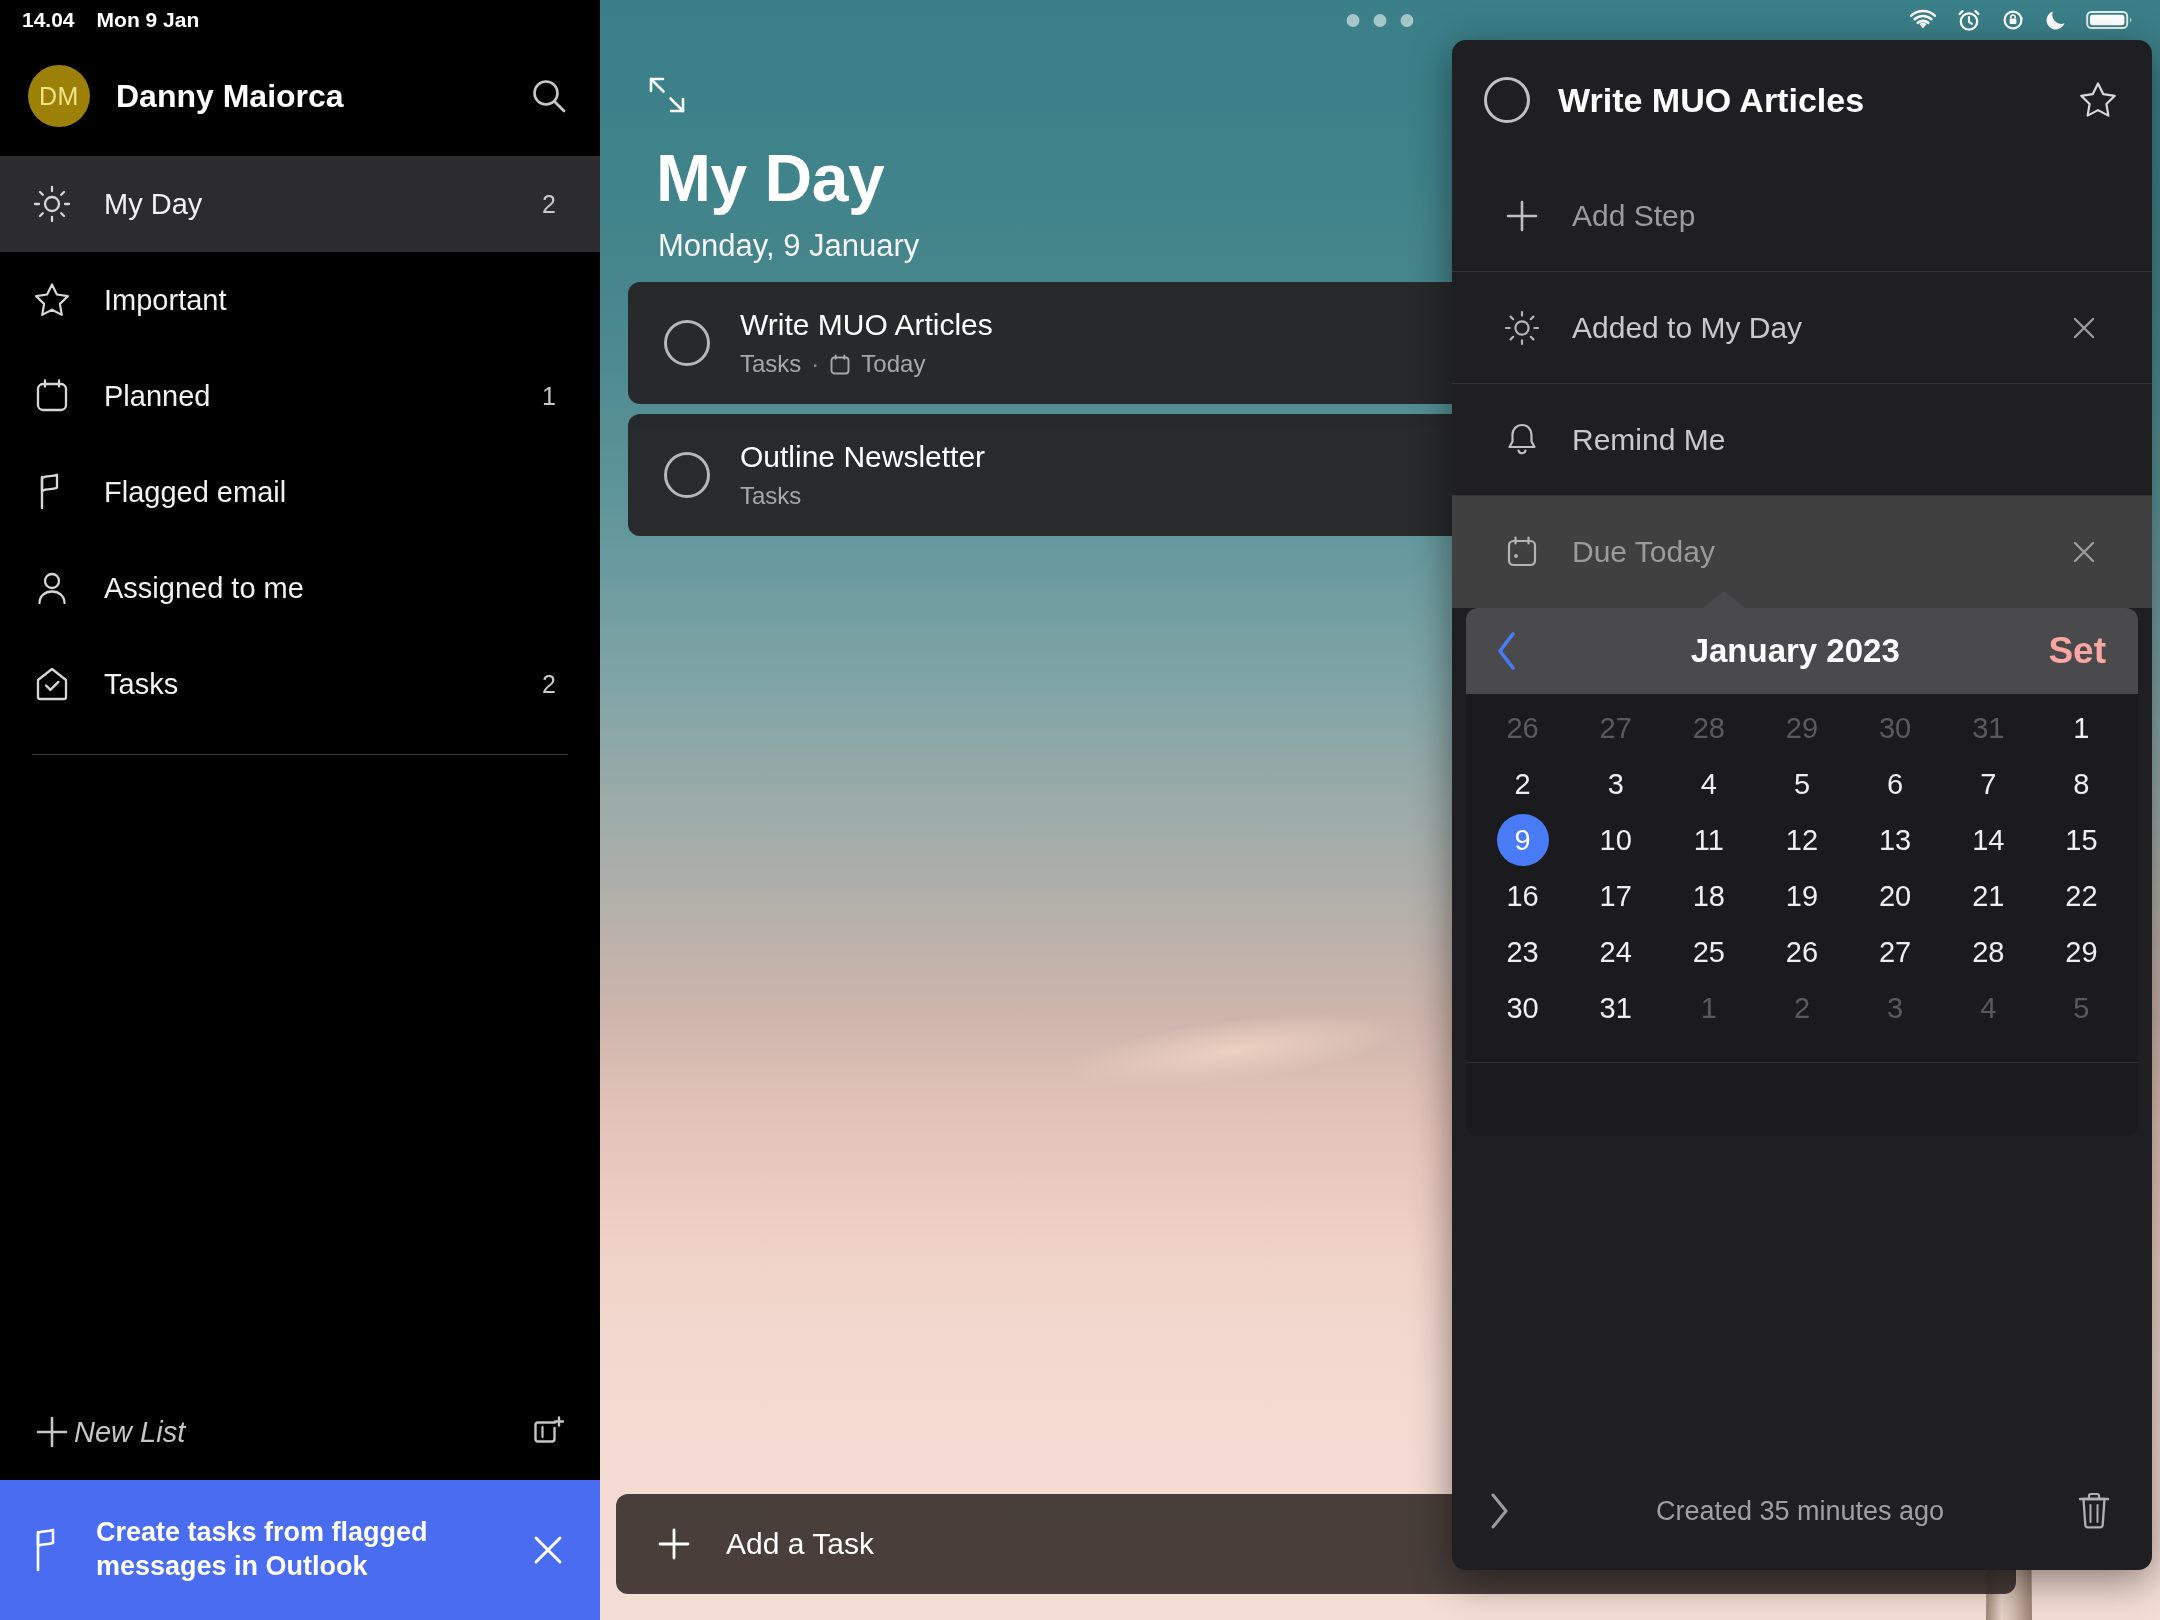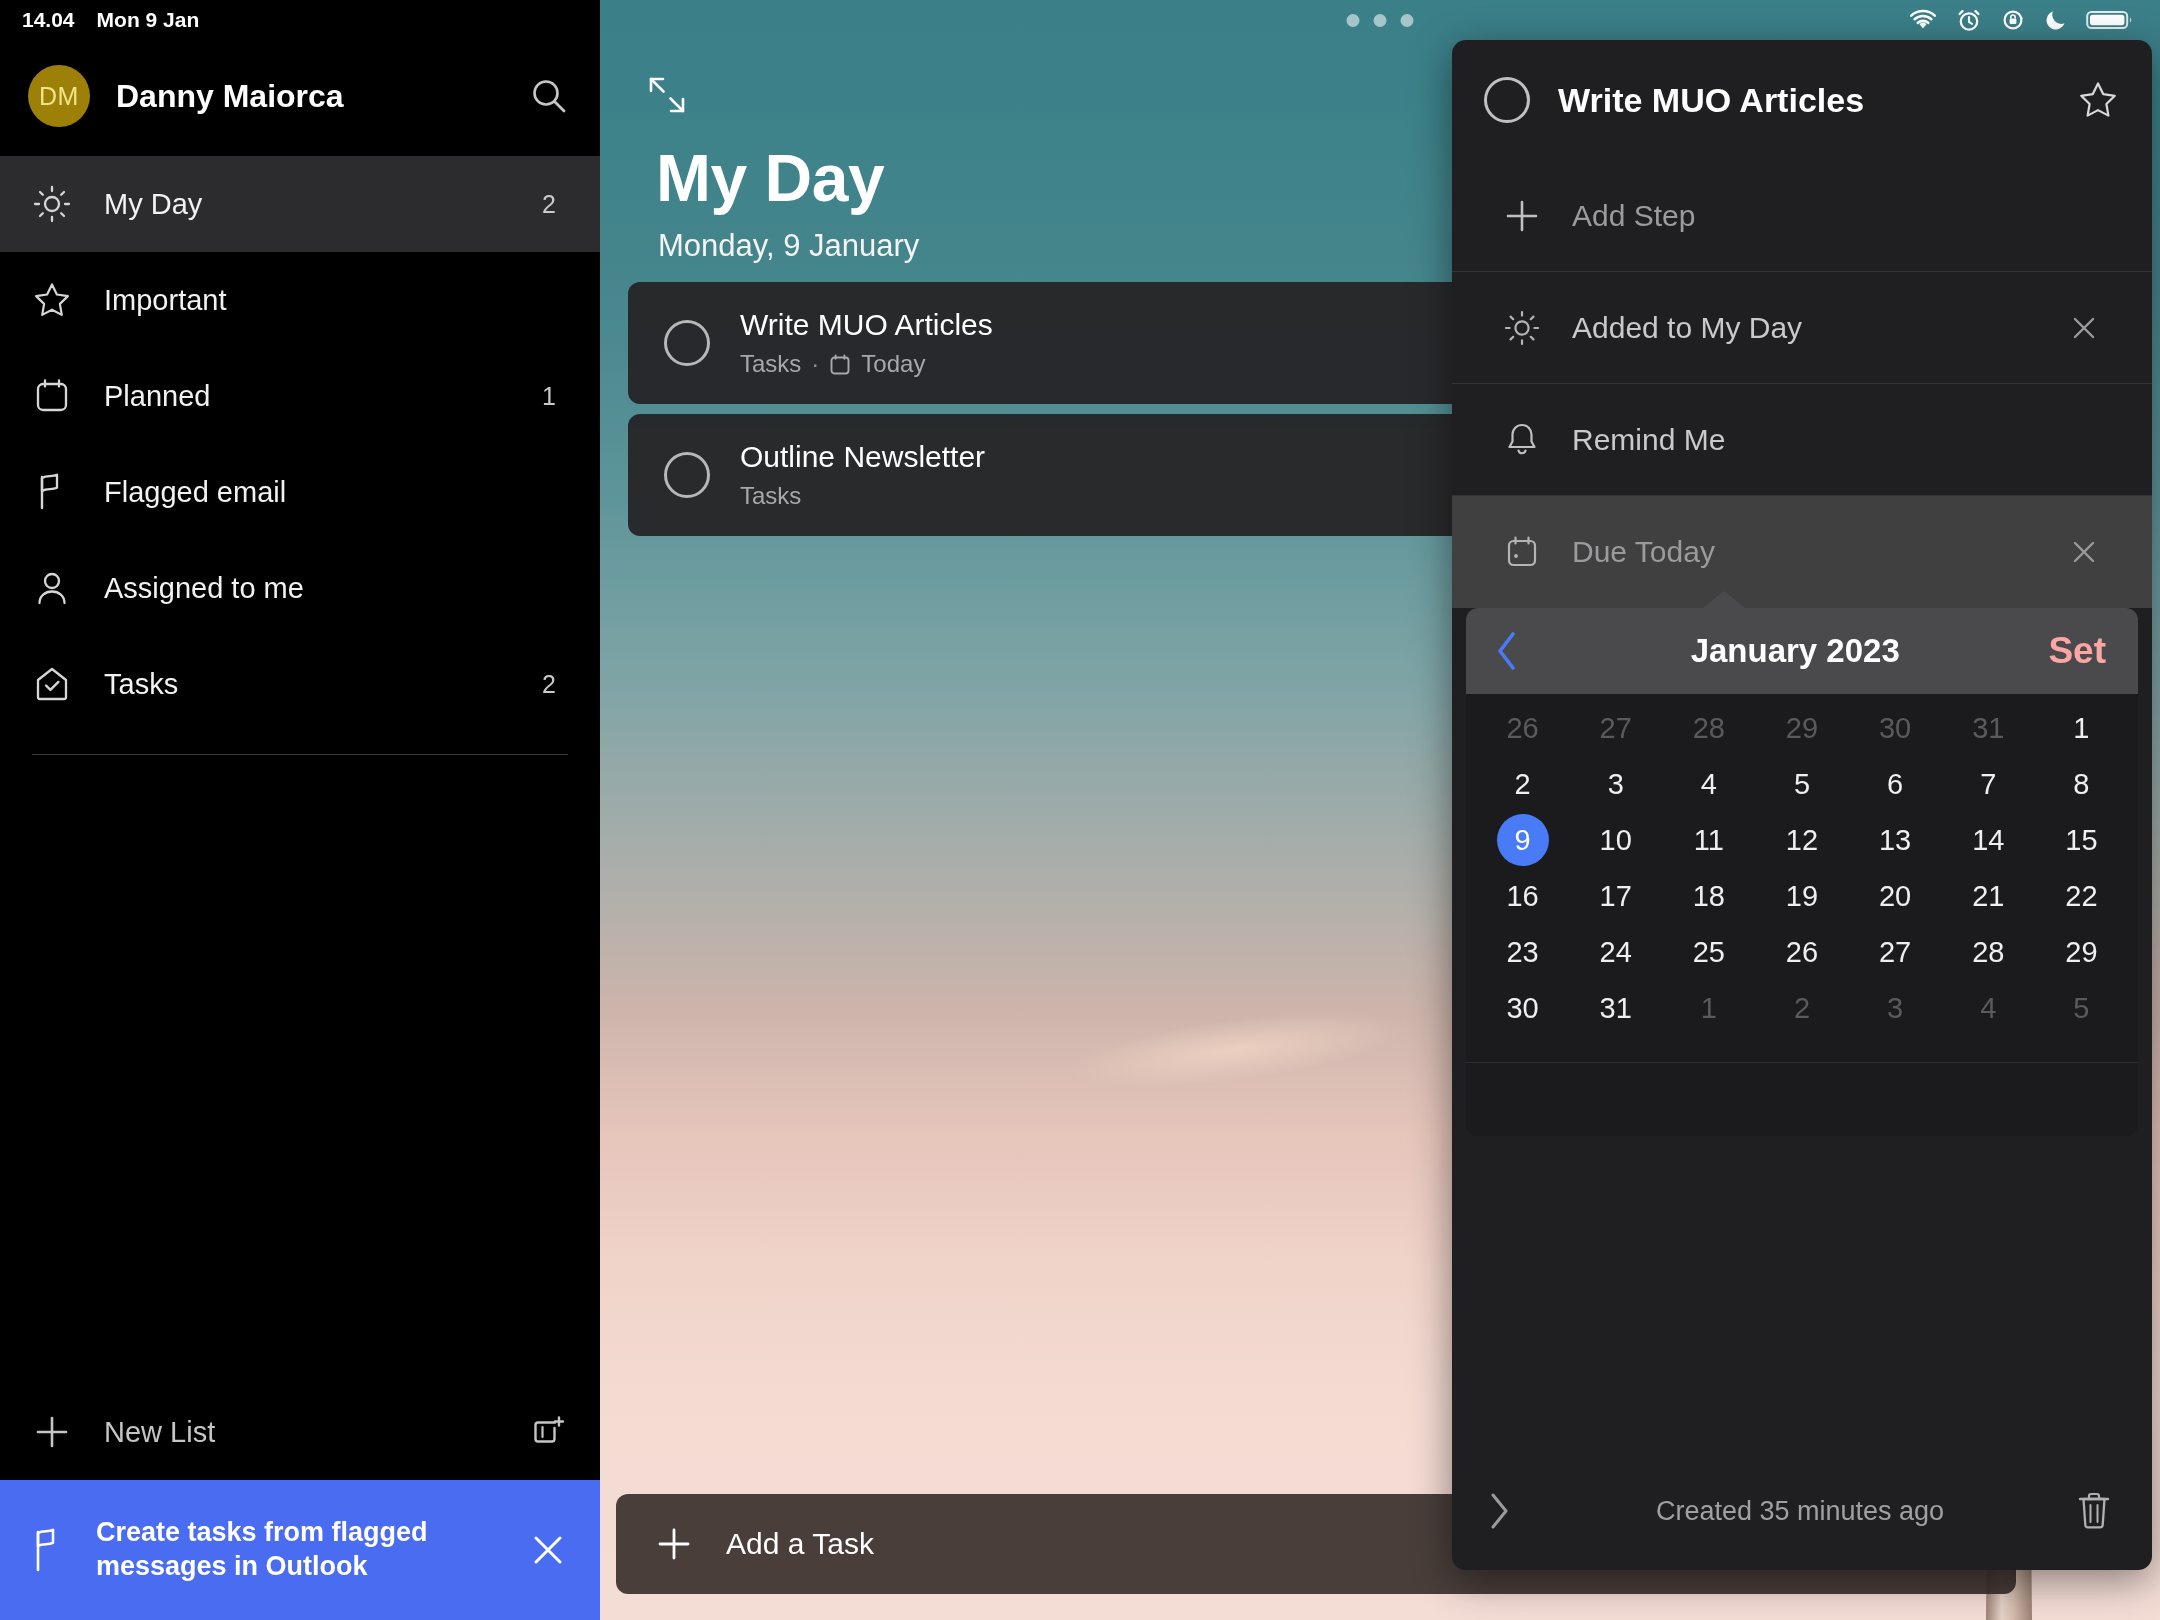--- a/index.html
+++ b/index.html
@@ -137,21 +137,21 @@
   }
   .nav-item.active { background: #2c2c2e; }
   .nav-ico { width: 44px; height: 44px; display: flex; align-items: center; justify-content: center; flex: 0 0 44px; }
   .nav-label { color: #f2f2f2; font-size: 29px; flex: 1; }
   .nav-count { color: #c9c9c9; font-size: 25px; padding-right: 14px; }
 
   .sb-divider { height: 1px; background: #3a3a3c; margin: 22px 32px 0 32px; }
   .sb-spacer { flex: 1; }
 
   .newlist {
-    height: 96px; display: flex; align-items: center; padding: 0 30px; gap: 30px;
+    height: 96px; display: flex; align-items: center; padding: 0 30px;  font-style: italic;
   }
   .newlist-label { color: #c5c5c7; font-size: 29px; flex: 1; }
 
   .promo {
     background: #4a6cf0; min-height: 140px; display: flex; align-items: center;
     padding: 0 26px; gap: 26px;
   }
   .promo-text { color: #fff; font-size: 27px; font-weight: 600; line-height: 1.25; flex: 1; }
   .promo-close { width: 52px; height: 52px; display: flex; align-items: center; justify-content: center; }
 

